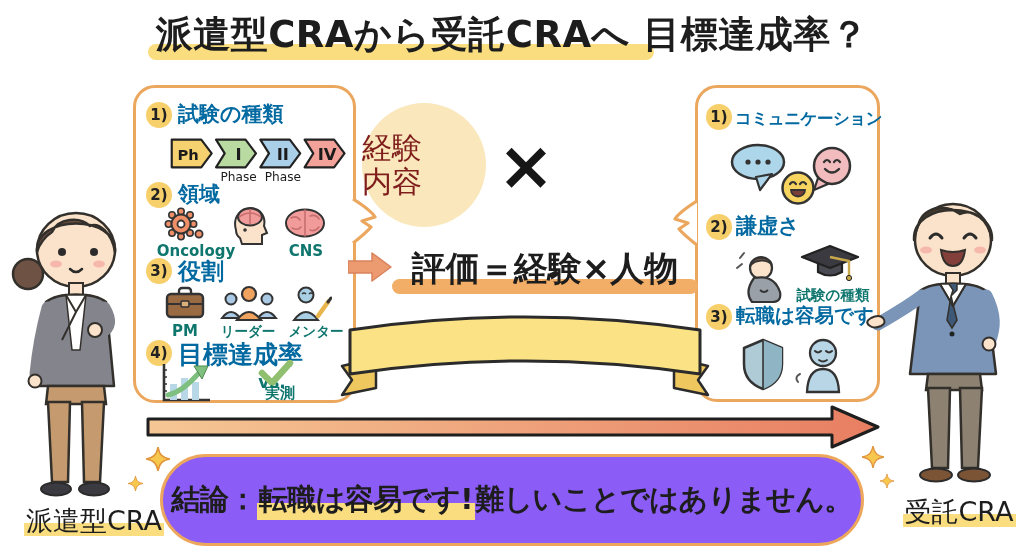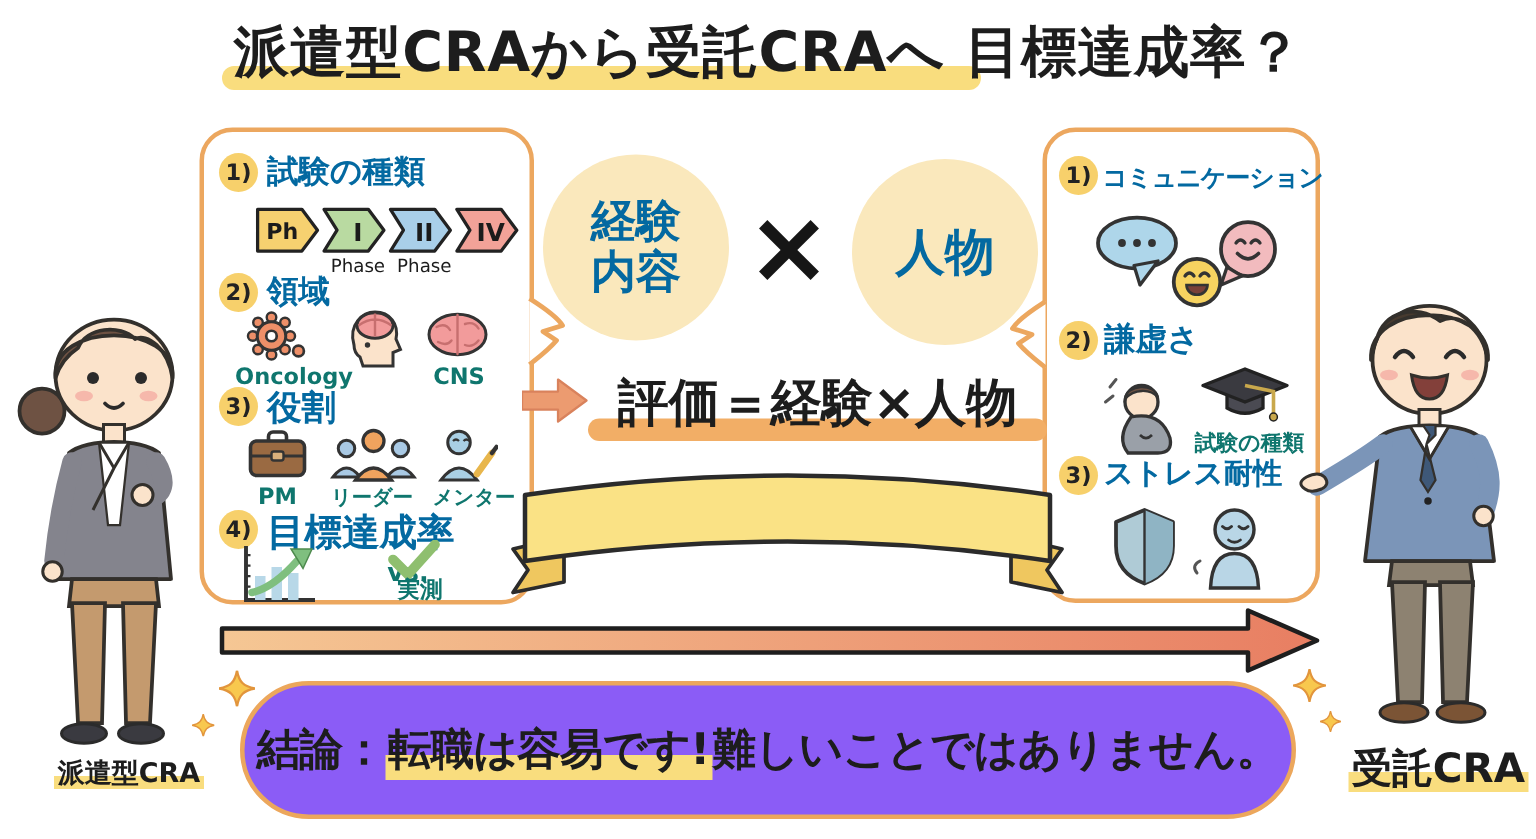--- a/index.html
+++ b/index.html
@@ -8,22 +8,22 @@
     font-family:"DejaVu Sans","Liberation Sans",sans-serif;color:#1d1d1d;
   }
   .abs{position:absolute;}
   .bubble{position:absolute;background:#fff;border:3.5px solid #ECA75F;border-radius:22px;box-sizing:border-box;}
   .hdr{position:absolute;font-weight:700;color:#0369a1;white-space:nowrap;}
   .badge{position:absolute;width:26px;height:26px;border-radius:50%;background:#F7D06B;
          display:flex;align-items:center;justify-content:center;font-size:15px;font-weight:800;color:#222;}
   .lbl{position:absolute;text-align:center;color:#0f766e;font-weight:700;white-space:nowrap;}
   .hl-y{background:linear-gradient(transparent 58%, #F9DD7E 58%);padding:0 2px;}
   .circle{position:absolute;width:124px;height:124px;border-radius:50%;background:#FAE8BC;
-          display:flex;flex-direction:column;align-items:center;justify-content:center;
-          font-weight:700;line-height:1.12;color:#0369a1;}
+          display:flex;flex-direction:column;justify-content:center;
+          font-weight:400;line-height:1.12;color:#7f1d1d;}
   svg{display:block;}
 </style>
 </head>
 <body>
 
 <div id="canvas">
 
   <div class="abs" style="left:148px;top:44px;width:506px;height:16px;background:#F9DD7E;border-radius:8px;"></div>
   <div class="abs" style="left:130px;top:10px;width:764px;text-align:center;font-size:37px;font-weight:900;letter-spacing:.5px;z-index:2;">派遣型CRAから受託CRAへ 目標達成率？</div>
 
@@ -172,21 +172,21 @@
 
     <svg class="abs" style="left:102px;top:156px;" width="60" height="42" viewBox="0 0 60 42">
       <path d="M18,18 L18,28 Q30,35 42,28 L42,18" fill="#4A4A52" stroke="#222" stroke-width="2.2"></path>
       <polygon points="30,2 58,13 30,24 2,13" fill="#3A3A40" stroke="#222" stroke-width="2.2" stroke-linejoin="round"></polygon>
       <path d="M30,13 L49,17 L49,32" stroke="#C9A84C" stroke-width="2.4" fill="none"></path>
       <circle cx="49" cy="34" r="2.6" fill="#C9A84C" stroke="#222" stroke-width="1"></circle>
     </svg>
     <div class="lbl" style="left:94px;top:198px;width:82px;font-size:14.5px;font-weight:800;">試験の種類</div>
 
     <div class="badge" style="left:8px;top:216px;">3)</div>
-    <div class="hdr" style="left:38px;top:214px;font-size:19.5px;">ストレス耐性</div>
+    <div class="hdr" style="left:38px;top:214px;font-size:19.5px;">転職は容易です</div>
 
     <svg class="abs" style="left:42px;top:250px;" width="46" height="54" viewBox="0 0 46 54">
       <path d="M23,2 L42,10 L42,26 Q42,44 23,51 Q4,44 4,26 L4,10 Z" fill="#AFCBD6" stroke="#333" stroke-width="2.5" stroke-linejoin="round"></path>
       <path d="M23,2 L42,10 L42,26 Q42,44 23,51 Z" fill="#8FB4C4"></path>
       <path d="M23,2 L23,51" stroke="#333" stroke-width="1.6"></path>
     </svg>
 
     <svg class="abs" style="left:96px;top:248px;" width="54" height="58" viewBox="0 0 54 58">
       <path d="M4,46 q-4,-5 2,-8" stroke="#555" stroke-width="2" fill="none" stroke-linecap="round"></path>
       <circle cx="29" cy="17" r="13" fill="#B9D6E6" stroke="#333" stroke-width="2.3"></circle>
@@ -198,23 +198,20 @@
 
   <svg class="abs" style="left:672px;top:200px;z-index:3;" width="26" height="46" viewBox="0 0 26 46">
     <path d="M25,1 C14,8 6,14 3,19 L16,23 L7,29 C13,36 20,41 25,45" fill="#ffffff" stroke="#ECA75F" stroke-width="3.2" stroke-linejoin="round"></path>
   </svg>
 
   <div class="circle" style="left:362px;top:103px;font-size:30px;">
     <span>経験</span>
     <span>内容</span>
   </div>
   <div class="abs" style="left:494px;top:122px;width:64px;height:86px;display:flex;align-items:center;justify-content:center;font-size:68px;font-weight:900;color:#161616;">×</div>
-  <div class="circle" style="left:568px;top:106px;font-size:33px;">
-    <span>人物</span>
-  </div>
 
   <svg class="abs" style="left:348px;top:252px;" width="44" height="30" viewBox="0 0 44 30">
     <polygon points="0,9 24,9 24,1 43,15 24,29 24,21 0,21" fill="#EC9B70" stroke="#D9825C" stroke-width="1.5" stroke-linejoin="round"></polygon>
   </svg>
 
   <div class="abs" style="left:392px;top:279px;width:306px;height:15px;background:#F2AE66;border-radius:8px;"></div>
   <div class="abs" style="left:390px;top:246px;width:310px;text-align:center;font-size:34px;font-weight:900;z-index:2;white-space:nowrap;">評価＝経験×人物</div>
 
   <svg class="abs" style="left:336px;top:300px;" width="378" height="102" viewBox="0 0 378 102">
     <path d="M40,58 L6,66 L16,80 L6,95 L40,88 Z" fill="#EFC75F" stroke="#2b2b2b" stroke-width="2.5" stroke-linejoin="round"></path>
@@ -268,21 +265,21 @@
     <path d="M46,120 C40,142 36,166 34,186" fill="none" stroke="#84848D" stroke-width="13" stroke-linecap="round"></path>
     <circle cx="33" cy="193" r="6.5" fill="#FBE3CB" stroke="#33302c" stroke-width="2"></circle>
     <path d="M102,120 C109,132 108,140 99,144" fill="none" stroke="#84848D" stroke-width="13" stroke-linecap="round"></path>
     <circle cx="93" cy="142" r="7" fill="#FBE3CB" stroke="#33302c" stroke-width="2"></circle>
     <path d="M46,198 L102,198 L104,216 L44,216 Z" fill="#C49A6E" stroke="#33302c" stroke-width="2.5"></path>
     <path d="M46,214 L68,214 L66,294 L50,294 Z" fill="#C49A6E" stroke="#33302c" stroke-width="2.5"></path>
     <path d="M80,214 L102,214 L98,294 L82,294 Z" fill="#C49A6E" stroke="#33302c" stroke-width="2.5"></path>
     <ellipse cx="54" cy="301" rx="15" ry="6.5" fill="#3A3A40" stroke="#2b2b2b" stroke-width="2"></ellipse>
     <ellipse cx="92" cy="301" rx="15" ry="6.5" fill="#3A3A40" stroke="#2b2b2b" stroke-width="2"></ellipse>
   </svg>
-  <div class="abs" style="left:8px;top:503px;width:156px;text-align:center;font-size:18px;font-weight:700;">
+  <div class="abs" style="left:8px;top:503px;width:156px;text-align:right;font-size:27px;font-weight:400;">
     <span class="hl-y">派遣型CRA</span>
   </div>
 
   <svg class="abs" style="left:848px;top:176px;" width="174" height="320" viewBox="0 0 174 320">
     <ellipse cx="105" cy="64" rx="38" ry="36" fill="#FBE3CB" stroke="#33302c" stroke-width="2.5"></ellipse>
     <path d="M66,64 C64,24 146,24 144,64 C140,42 124,32 112,38 C96,26 74,32 70,50 C68,54 67,58 66,64 Z" fill="#473A2F" stroke="#33302c" stroke-width="2.5" stroke-linejoin="round"></path>
     <path d="M82,62 Q88,54 94,62 M116,62 Q122,54 128,62" stroke="#2b2b2b" stroke-width="3" fill="none" stroke-linecap="round"></path>
     <ellipse cx="78" cy="74" rx="6" ry="3.5" fill="#F5B0A6" opacity=".85"></ellipse>
     <ellipse cx="132" cy="74" rx="6" ry="3.5" fill="#F5B0A6" opacity=".85"></ellipse>
     <path d="M93,74 Q105,78 117,74 Q115,90 105,90 Q95,90 93,74 Z" fill="#83403A" stroke="#33302c" stroke-width="2"></path>
@@ -295,17 +292,17 @@
     <path d="M74,120 C58,132 40,142 30,148" fill="none" stroke="#7B95B8" stroke-width="13" stroke-linecap="round"></path>
     <path d="M22,150 q-6,-4 1,-8 q8,-4 12,0 q4,5 -2,8 q-7,3 -11,0 Z" fill="#FBE3CB" stroke="#33302c" stroke-width="2"></path>
     <path d="M138,120 C148,140 146,152 142,164" fill="none" stroke="#7B95B8" stroke-width="13" stroke-linecap="round"></path>
     <circle cx="141" cy="168" r="6.5" fill="#FBE3CB" stroke="#33302c" stroke-width="2"></circle>
     <path d="M80,198 L132,198 L134,214 L78,214 Z" fill="#8D8271" stroke="#33302c" stroke-width="2.5"></path>
     <path d="M80,212 L102,212 L100,292 L84,292 Z" fill="#8D8271" stroke="#33302c" stroke-width="2.5"></path>
     <path d="M112,212 L134,212 L130,292 L114,292 Z" fill="#8D8271" stroke="#33302c" stroke-width="2.5"></path>
     <ellipse cx="88" cy="299" rx="16" ry="6.5" fill="#7B5435" stroke="#2b2b2b" stroke-width="2"></ellipse>
     <ellipse cx="126" cy="299" rx="16" ry="6.5" fill="#7B5435" stroke="#2b2b2b" stroke-width="2"></ellipse>
   </svg>
-  <div class="abs" style="left:896px;top:494px;width:126px;text-align:center;font-size:27px;font-weight:700;">
+  <div class="abs" style="left:896px;top:494px;width:126px;text-align:center;font-size:27px;font-weight:400;">
     <span class="hl-y">受託CRA</span>
   </div>
 
 </div>
 
 </body></html>

